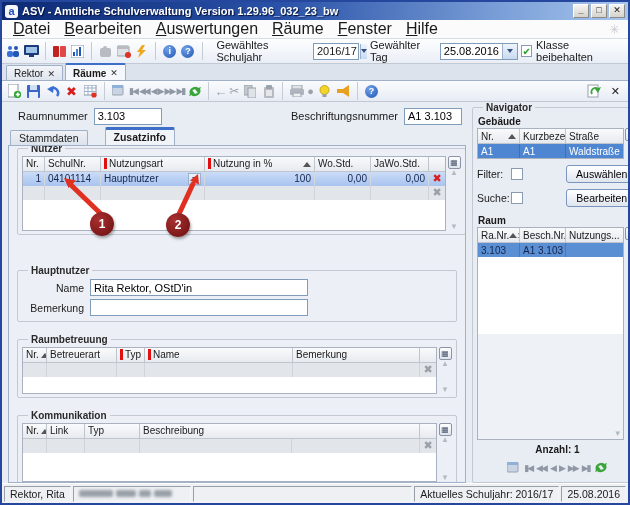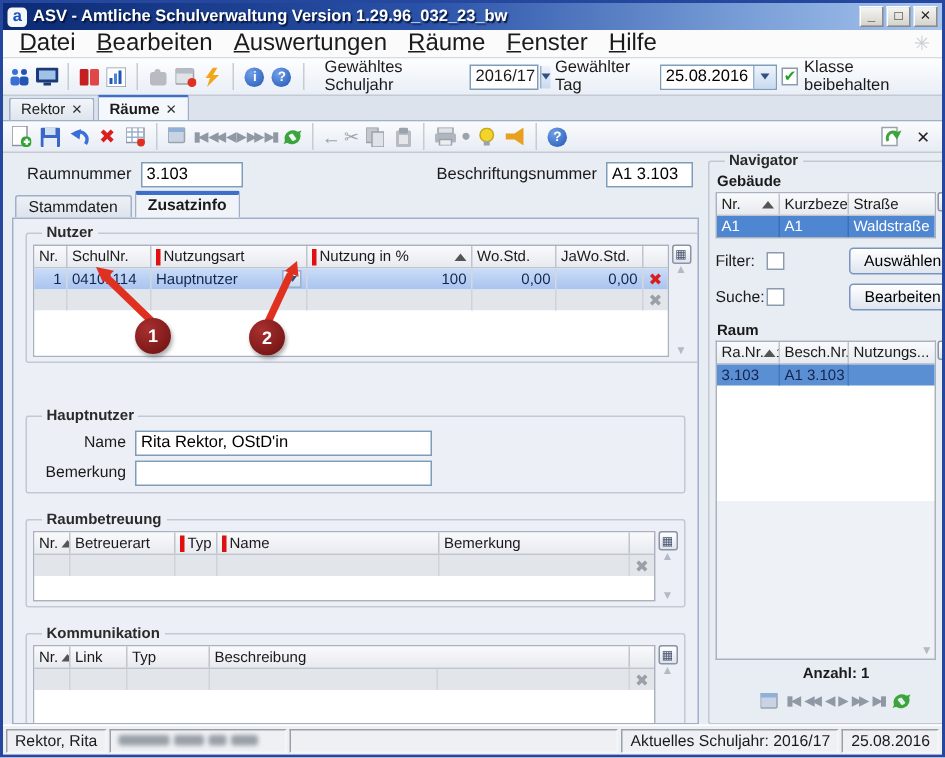--- a/index.html
+++ b/index.html
@@ -49,25 +49,25 @@
   .close-x { font-size:11px; font-weight:bold; color:#222; }
 
   
   .content { flex:1; display:flex; background:#e8ecf3; overflow:hidden; }
   .leftpane { flex:1; display:flex; flex-direction:column; padding:2px 4px 0 6px; overflow:hidden; }
   .fieldrow { height:24px; display:flex; align-items:center; flex:0 0 auto; }
   .fieldrow label { font-size:11px; margin:0 6px 0 10px; }
   .tfield { border:1px solid #7f9db9; background:#fff; height:17px; font-family:inherit; font-size:11px; padding:0 3px; outline:none; }
   .fieldrow .gap { flex:1; }
 
-  .subtabs { height:17px; display:flex; align-items:flex-end; padding-left:2px; gap:2px; flex:0 0 auto; }
+  .subtabs { height:17px; display:flex; align-items:flex-end; padding-left:2px; gap:17px; flex:0 0 auto; }
   .stab { height:15px; padding:1px 8px 0 8px; font-size:10.5px; border:1px solid #9fb0c8; border-bottom:none; background:linear-gradient(#eef1f6,#dde3ec); border-radius:2px 2px 0 0; }
   .stab.active { background:#f0f3f8; border-top:3px solid #3d6fc9; height:18px; font-weight:bold; position:relative; z-index:2; }
 
-  .mainpanel { flex:1; border:1px solid #9fb0c8; background:#ecf0f6; padding:2px 0 0 0; overflow:hidden; display:flex; flex-direction:column; }
+  .mainpanel { flex:1; border:1px solid #9fb0c8; background:#ecf0f6; padding:2px 0 0 0; overflow:hidden; display:flex; flex-direction:column;justify-content:center; }
 
   fieldset { border:1px solid #c3c8d2; border-radius:2px; margin:2px 8px 4px 8px; padding:2px 4px 3px 4px; }
   legend { font-size:10px; font-weight:bold; color:#2a2a2a; padding:0 3px; margin-left:6px; }
 
   
   .grid { display:flex; }
   .gbody { flex:1; border:1px solid #aab2c0; background:#fff; }
   .grow { display:flex; height:14px; align-items:stretch; }
   .ghead { background:linear-gradient(#f9fafc,#e7eaef); border-bottom:1px solid #c0c4cc; height:15px; }
   .gc { font-size:10px; padding:0 3px; display:flex; align-items:center; border-right:1px solid #d4d8de; overflow:hidden; white-space:nowrap; }
@@ -84,21 +84,21 @@
   .cell-drop { width:13px; height:12px; background:linear-gradient(#eef4fc,#c8daf0); border:1px solid #9ab0cc; display:flex; align-items:center; justify-content:center; margin-left:auto; }
   .whitefill { background:#fff; }
   .rail { width:14px; display:flex; flex-direction:column; align-items:center; margin-left:1px; }
   .cfg { width:13px; height:13px; border:1px solid #8a94a4; background:linear-gradient(#fff,#dfe4ec); border-radius:2px; font-size:8px; line-height:12px; text-align:center; color:#44506a; }
   .sarrow { font-size:8px; color:#b4bac4; line-height:8px; }
   .rail .fill { flex:1; }
 
   
   .swrow { display:flex; align-items:center; height:20px; }
   .swrow label { width:62px; text-align:right; margin-right:6px; font-size:10.5px; }
-  .swrow input { width:198px; }
+  .swrow input { width:218px; }
 
   
   .navigator { width:158px; flex:0 0 auto; display:flex; flex-direction:column; padding:0 4px 0 2px; }
   .navigator fieldset { margin:0; flex:1; display:flex; flex-direction:column; padding:1px 4px 3px 4px; overflow:hidden; }
   .nv-label { font-size:10px; font-weight:bold; margin:2px 0 1px 1px; }
   .nv-grid { border:1px solid #aab2c0; background:#fff; }
   .nv-sel { background:#4f86d2; color:#fff; }
   .nv-sel2 { background:#5b8fd3; color:#14244e; }
   .frow { display:flex; align-items:center; margin-top:6px; }
   .frow .flabel { font-size:10.5px; width:34px; }

